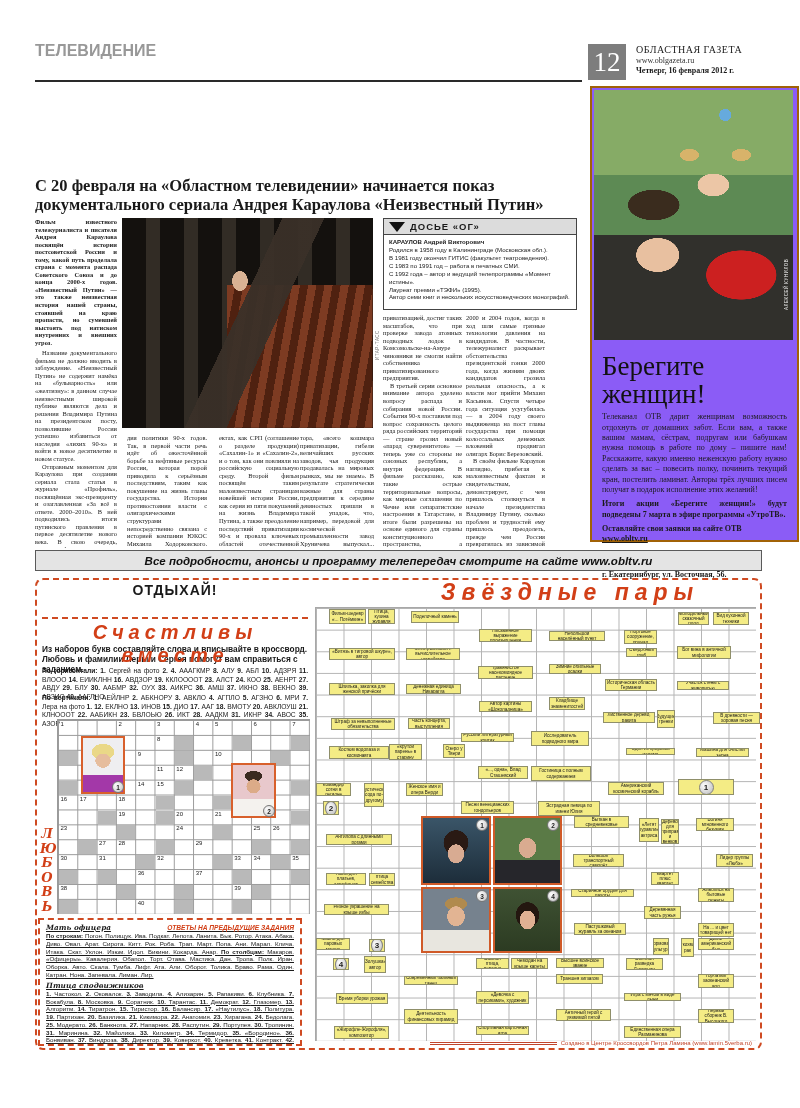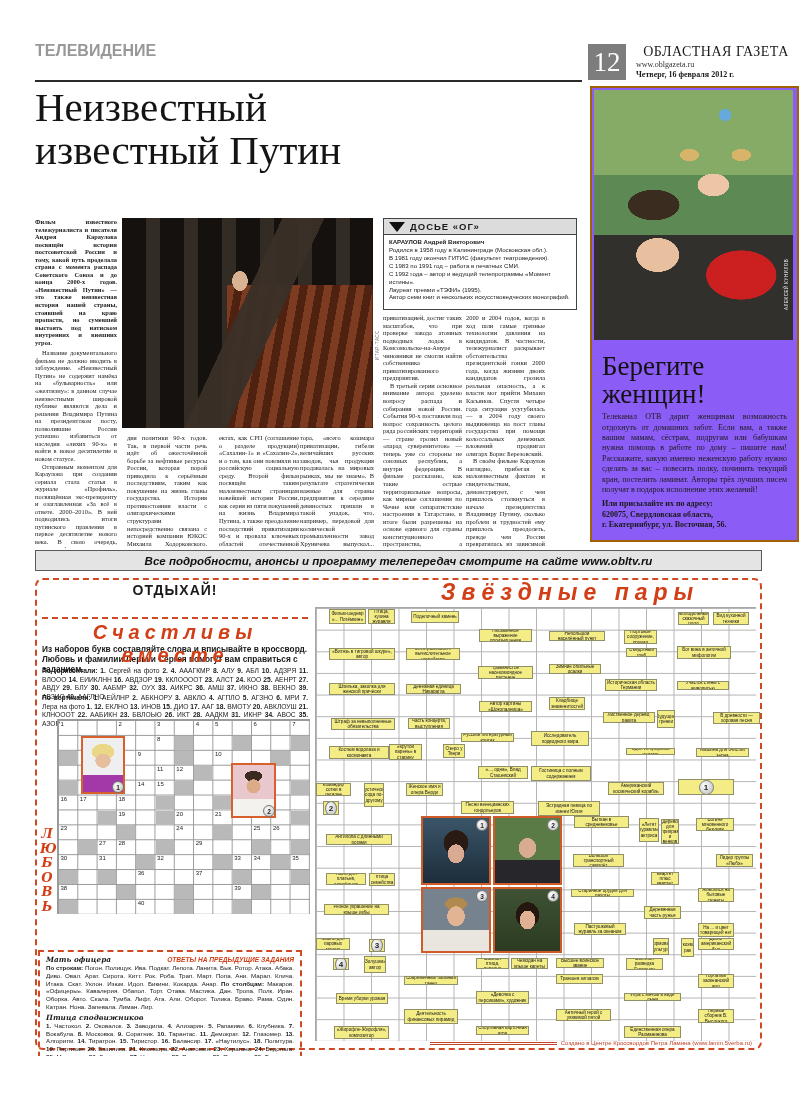--- a/index.html
+++ b/index.html
@@ -8,21 +8,21 @@
   .abs{position:absolute;}
 
   
   .section-label{left:35px;top:42px;font-family:"Liberation Sans",sans-serif;font-weight:bold;
 m    font-size:31px;color:#989898;letter-spacing:0px;}
   .header-rule{left:35px;top:80px;width:547px;height:2px;background:#2a2a2a;}
   .pagenum-box{left:588px;top:44px;width:38px;height:36px;background:#7d7d7d;display:flex;
     align-items:center;justify-content:center;}
   .pagenum-box span{color:#fff;font-size:27px;font-family:"Liberation Serif",serif;}
   .masthead{left:636px;top:44px;width:160px;line-height:1.1;}
-  .masthead .mh1{font-size:14px;letter-spacing:.5px;text-align:center;}
+  .masthead .mh1{font-size:10px;letter-spacing:.5px;}
   .masthead .mh2{font-size:8px;color:#333;margin-top:2px;}
   .masthead .mh3{font-size:8px;font-weight:bold;margin-top:1px;}
 
   
   .headline{left:35px;top:86px;width:400px;font-size:41px;line-height:1.06;color:#141414;}
   .subhead{left:35px;top:176px;width:515px;font-size:16.5px;font-weight:bold;line-height:1.18;}
 
   
   .col{position:absolute;font-size:6.4px;line-height:1.18;text-align:justify;overflow:hidden;color:#222;}
   .col p{margin:0;text-indent:7px;}
@@ -108,23 +108,23 @@
     background:
       radial-gradient(ellipse 12px 12px at 50% 42%, #dcab88 58%, rgba(0,0,0,0) 59%),
       radial-gradient(ellipse 15px 9px at 50% 22%, #3a2a20 58%, rgba(0,0,0,0) 59%),
       linear-gradient(180deg,#e8c8cc 0 66%,#f4f2ee 66% 100%);}
   .badge{position:absolute;width:10px;height:10px;border-radius:50%;
     background:radial-gradient(circle at 35% 35%, #fff, #c0c0c0);border:1px solid #777;
     display:flex;align-items:center;justify-content:center;
     font:bold 6.5px "Liberation Sans",sans-serif;color:#222;}
 
   
-  .ansbox{left:38px;top:950px;width:264px;height:128px;border:2px dashed #cf4a22;box-sizing:border-box;
+  .ansbox{left:38px;top:918px;width:264px;height:128px;border:2px dashed #cf4a22;box-sizing:border-box;
     padding:3px 6px;font-family:"Liberation Sans",sans-serif;font-size:6.2px;line-height:1.25;
-    text-align:justify;overflow:hidden;}
+    text-align:justify;overflow:hidden;text-decoration:underline;}
   .ans-head{display:flex;justify-content:space-between;align-items:baseline;}
   .ans-title{font-family:"DejaVu Serif",serif;font-style:italic;font-weight:bold;font-size:7.3px;}
   .ans-red{color:#d23f17;font-weight:bold;font-style:italic;font-size:6.6px;}
   .ansbox p{margin:0 0 2px 0;}
   .ansbox b{font-weight:bold;}
 
   
   .sw-title{left:420px;top:579px;width:300px;text-align:center;font-family:"Liberation Sans",sans-serif;
     font-weight:bold;font-style:italic;font-size:23px;color:#d23f17;letter-spacing:6px;}
   .sw-grid{left:315px;top:607px;width:440px;height:433px;border-left:1px solid #a8a8a8;border-top:1px solid #a8a8a8;
@@ -165,21 +165,21 @@
   <div class="abs header-rule"></div>
   <div class="abs pagenum-box">
     <span>12</span>
   </div>
   <div class="abs masthead">
     <div class="mh1">ОБЛАСТНАЯ ГАЗЕТА</div>
     <div class="mh2">www.oblgazeta.ru</div>
     <div class="mh3">Четверг, 16 февраля 2012 г.</div>
   </div>
 
-  <div class="abs headline">Неизвестный известный Путин</div>
+  <div class="abs subhead">С 20 февраля на «Областном телевидении» начинается показ документального сериала Андрея Караулова «Неизвестный Путин»</div>
 
   <div class="col" style="left:35px;top:218px;width:82px;height:330px;">
     <p class="lead">Фильм известного тележурналиста и писателя Андрея Караулова посвящён истории постсоветской России и тому, какой путь проделала страна с момента распада Советского Союза и до конца 2000-х годов. «Неизвестный Путин» — это также неизвестная история нашей страны, стоявшей на краю пропасти, но сумевшей выстоять под натиском внутренних и внешних угроз.</p>
     <p>Название документального фильма не должно вводить в заблуждение. «Неизвестный Путин» не содержит намёка на «бульварность» или «желтизну»: в данном случае неизвестными широкой публике являются дела и решения Владимира Путина на президентском посту, позволившие России успешно избавиться от наследия «лихих 90-х» и войти в новое десятилетие в новом статусе.</p>
     <p>Отправным моментом для Караулова при создании сериала стала статья в журнале «Профиль», посвящённая экс-президенту и озаглавленная «За всё в ответе. 2000–2010». В ней подводились итоги путинского правления в первое десятилетие нового века. В свою очередь, создатель фильма решил дать свой развёрнутый ответ на вопрос о том, какими были эти годы для первого человека в государстве.</p>
 
   </div>
 
   <div class="abs photo-putin"></div>
   <div class="abs vcredit credit-putin">ИТАР-ТАСС</div>
@@ -220,20 +220,25 @@
     </div>
   </div>
 
   <div class="abs sidebar">
     <div class="photo-family">
       <span class="vcredit credit-family">АЛЕКСЕЙ КУНИЛОВ</span>
     </div>
     <div style="height:252px;"></div>
     <div class="sb-title">Берегите женщин!</div>
     <p class="sb-text">Телеканал ОТВ дарит женщинам возможность отдохнуть от домашних забот. Если вам, а также вашим мамам, сёстрам, подругам или бабушкам нужна помощь в работе по дому – пишите нам! Расскажите, какую именно неженскую работу нужно сделать за вас – повесить полку, починить текущий кран, постелить ламинат. Авторы трёх лучших писем получат в подарок исполнение этих желаний!</p>
+    <p class="sb-text b">Итоги акции «Берегите женщин!» будут подведены 7 марта в эфире программы «УтроТВ».</p>
+    <p class="sb-text b" style="margin-bottom:0;">
+      <span>Оставляйте свои заявки на сайте ОТВ</span><br>
+      <span class="sb-link">www.obltv.ru</span>
+    </p>
     <p class="sb-text b">
       <span>Или присылайте их по адресу:</span><br>
       <span>620075, Свердловская область,</span><br>
       <span>г. Екатеринбург, ул. Восточная, 56.</span>
     </p>
   </div>
 
   <div class="abs banner">Все подробности, анонсы и программу телепередач смотрите на сайте www.obltv.ru</div>
 
   <div class="abs funbox"></div>

